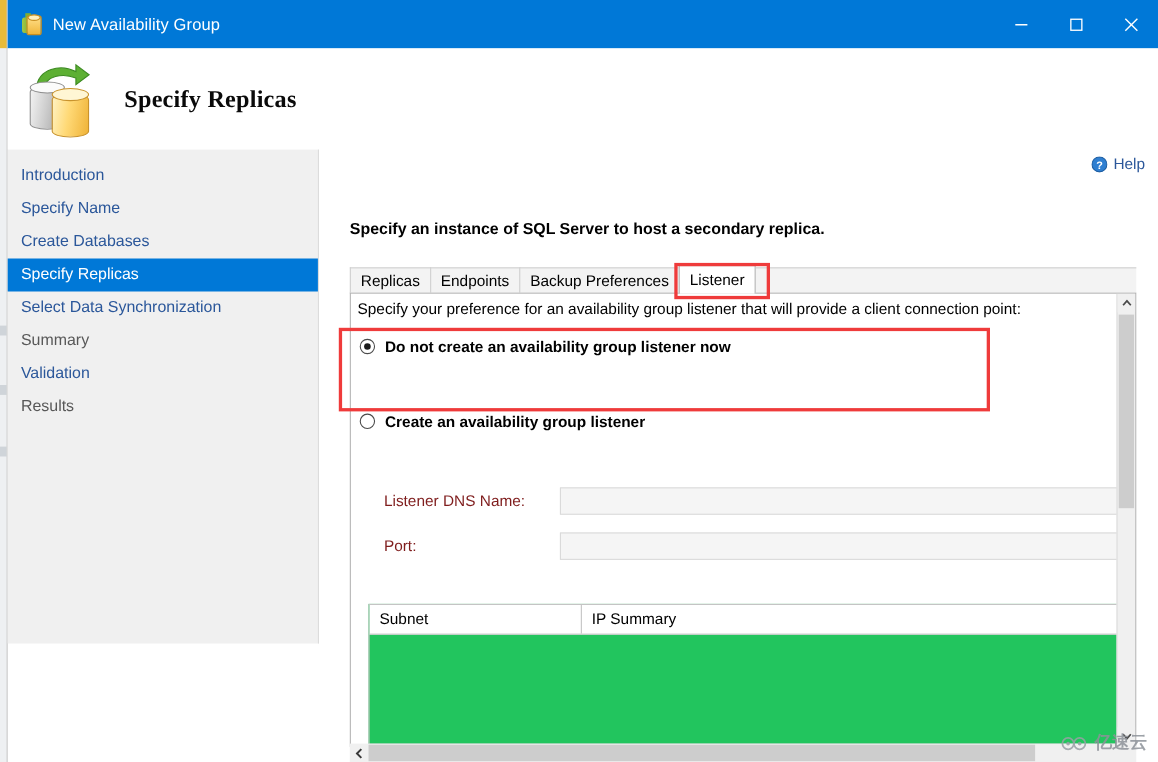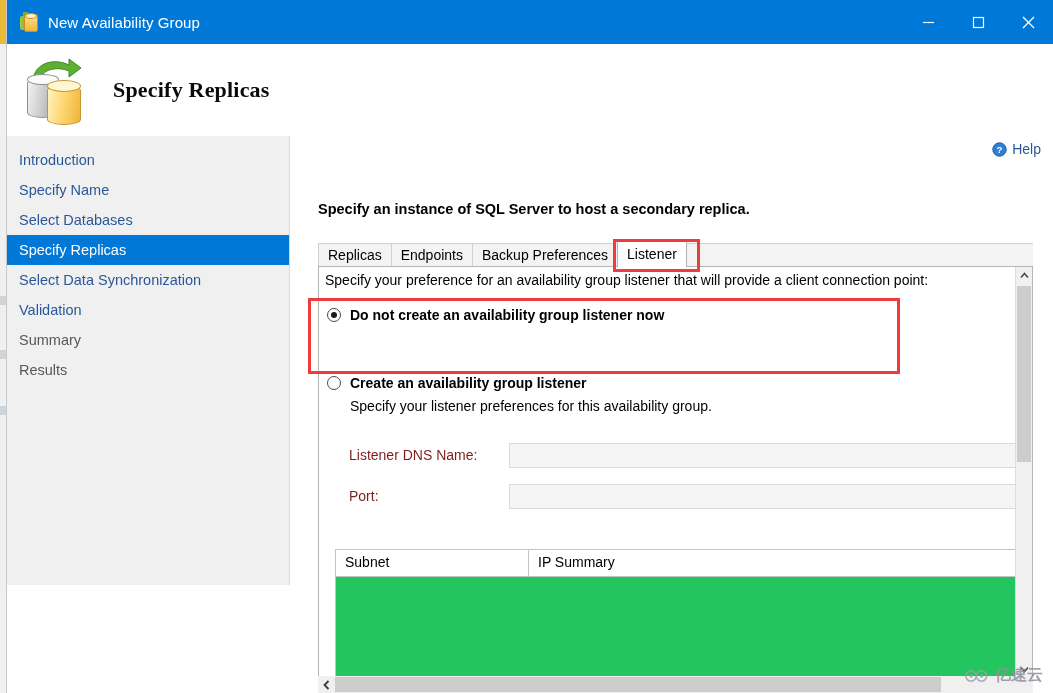--- a/index.html
+++ b/index.html
@@ -507,25 +507,25 @@
         <div class="hi-cyl-yellow"></div>
       </div>
       <div class="header-title">Specify Replicas</div>
     </div>
 
     <div class="body-area">
 
       <div class="sidebar">
         <div class="nav-item">Introduction</div>
         <div class="nav-item">Specify Name</div>
-        <div class="nav-item">Select Databases</div>
+        <div class="nav-item">Create Databases</div>
         <div class="nav-item selected">Specify Replicas</div>
         <div class="nav-item">Select Data Synchronization</div>
+        <div class="nav-item disabled">Summary</div>
         <div class="nav-item">Validation</div>
-        <div class="nav-item disabled">Summary</div>
         <div class="nav-item disabled">Results</div>
       </div>
 
       <div class="content">
 
         <div class="help-link">
           <svg class="help-icon" viewBox="0 0 16 16">
             <circle cx="8" cy="8" r="7.2" fill="#2f7fd1" stroke="#1d5ea3" stroke-width="1"></circle>
             <text x="8" y="12" font-size="10.5" font-family="Liberation Sans, sans-serif" font-weight="bold" fill="#ffffff" text-anchor="middle">?</text>
           </svg>
@@ -551,21 +551,20 @@
               <span class="radio-mark on"></span>
               <span class="radio-label">Do not create an availability group listener now</span>
             </div>
           </div>
 
           <div class="radio-row r2">
             <div class="radio-line">
               <span class="radio-mark"></span>
               <span class="radio-label">Create an availability group listener</span>
             </div>
-            <div class="radio-sub">Specify your listener preferences for this availability group.</div>
           </div>
 
           <div class="form-area">
             <div class="form-row">
               <span class="form-label">Listener DNS Name:</span>
               <span class="form-input"></span>
             </div>
             <div class="form-row">
               <span class="form-label">Port:</span>
               <span class="form-input"></span>

